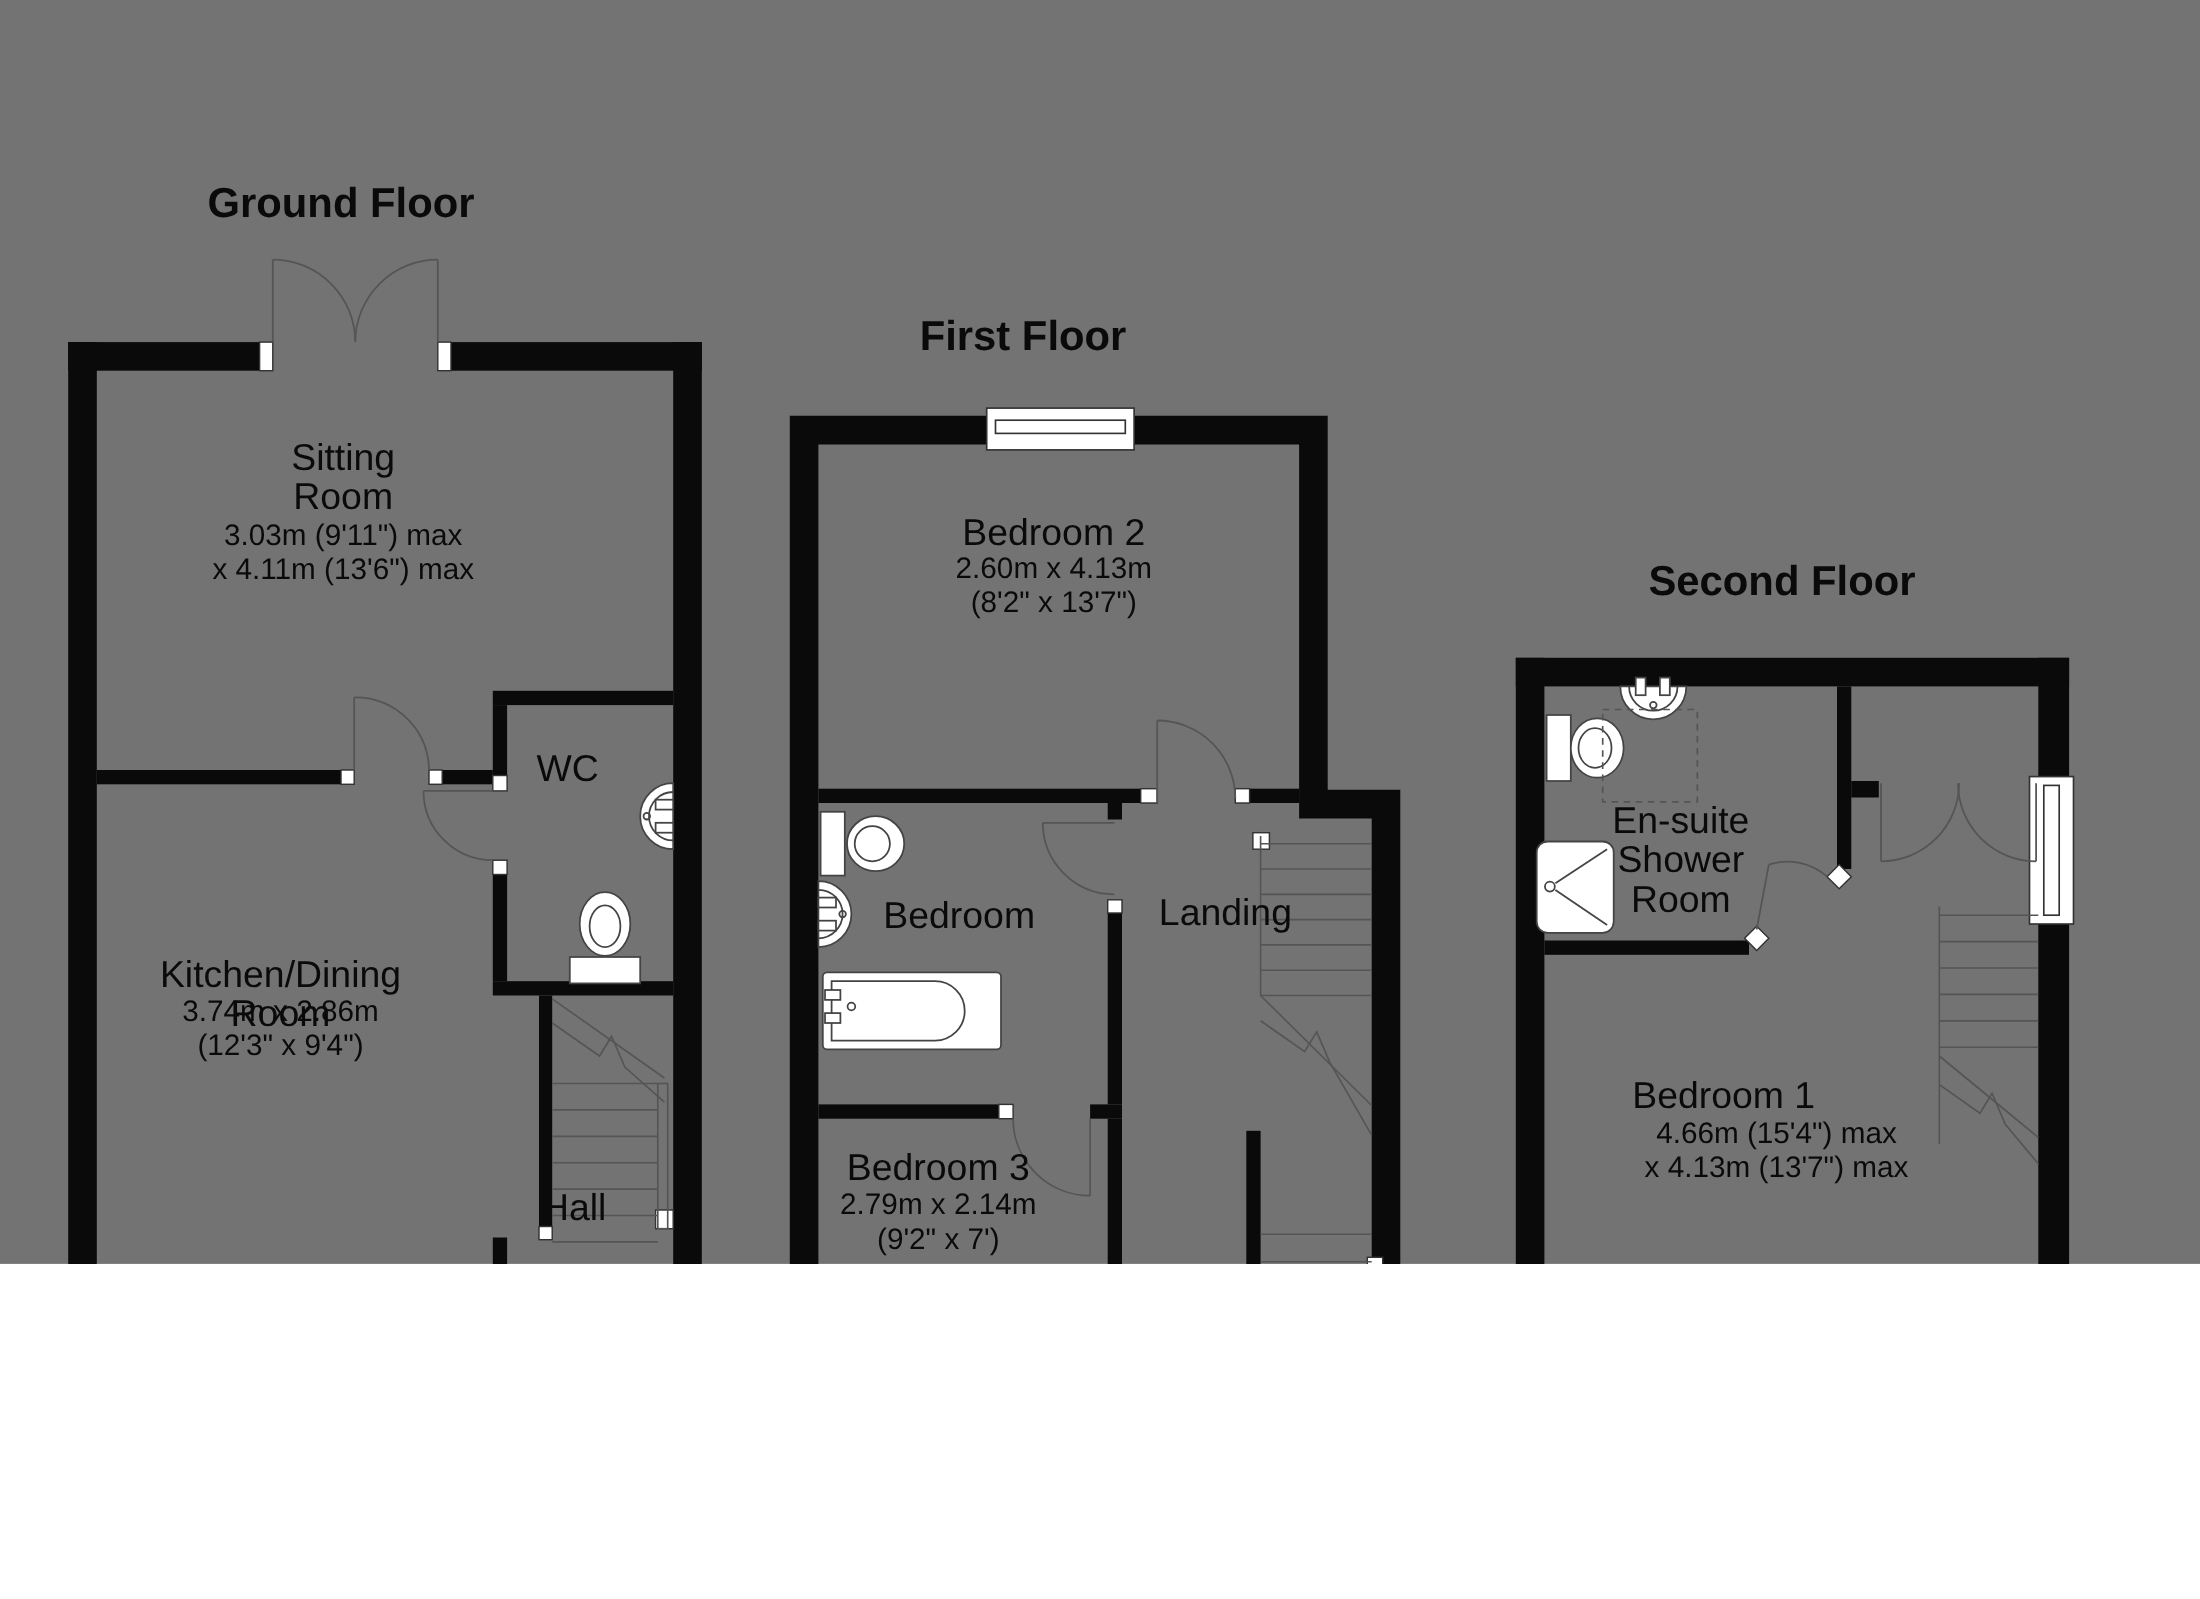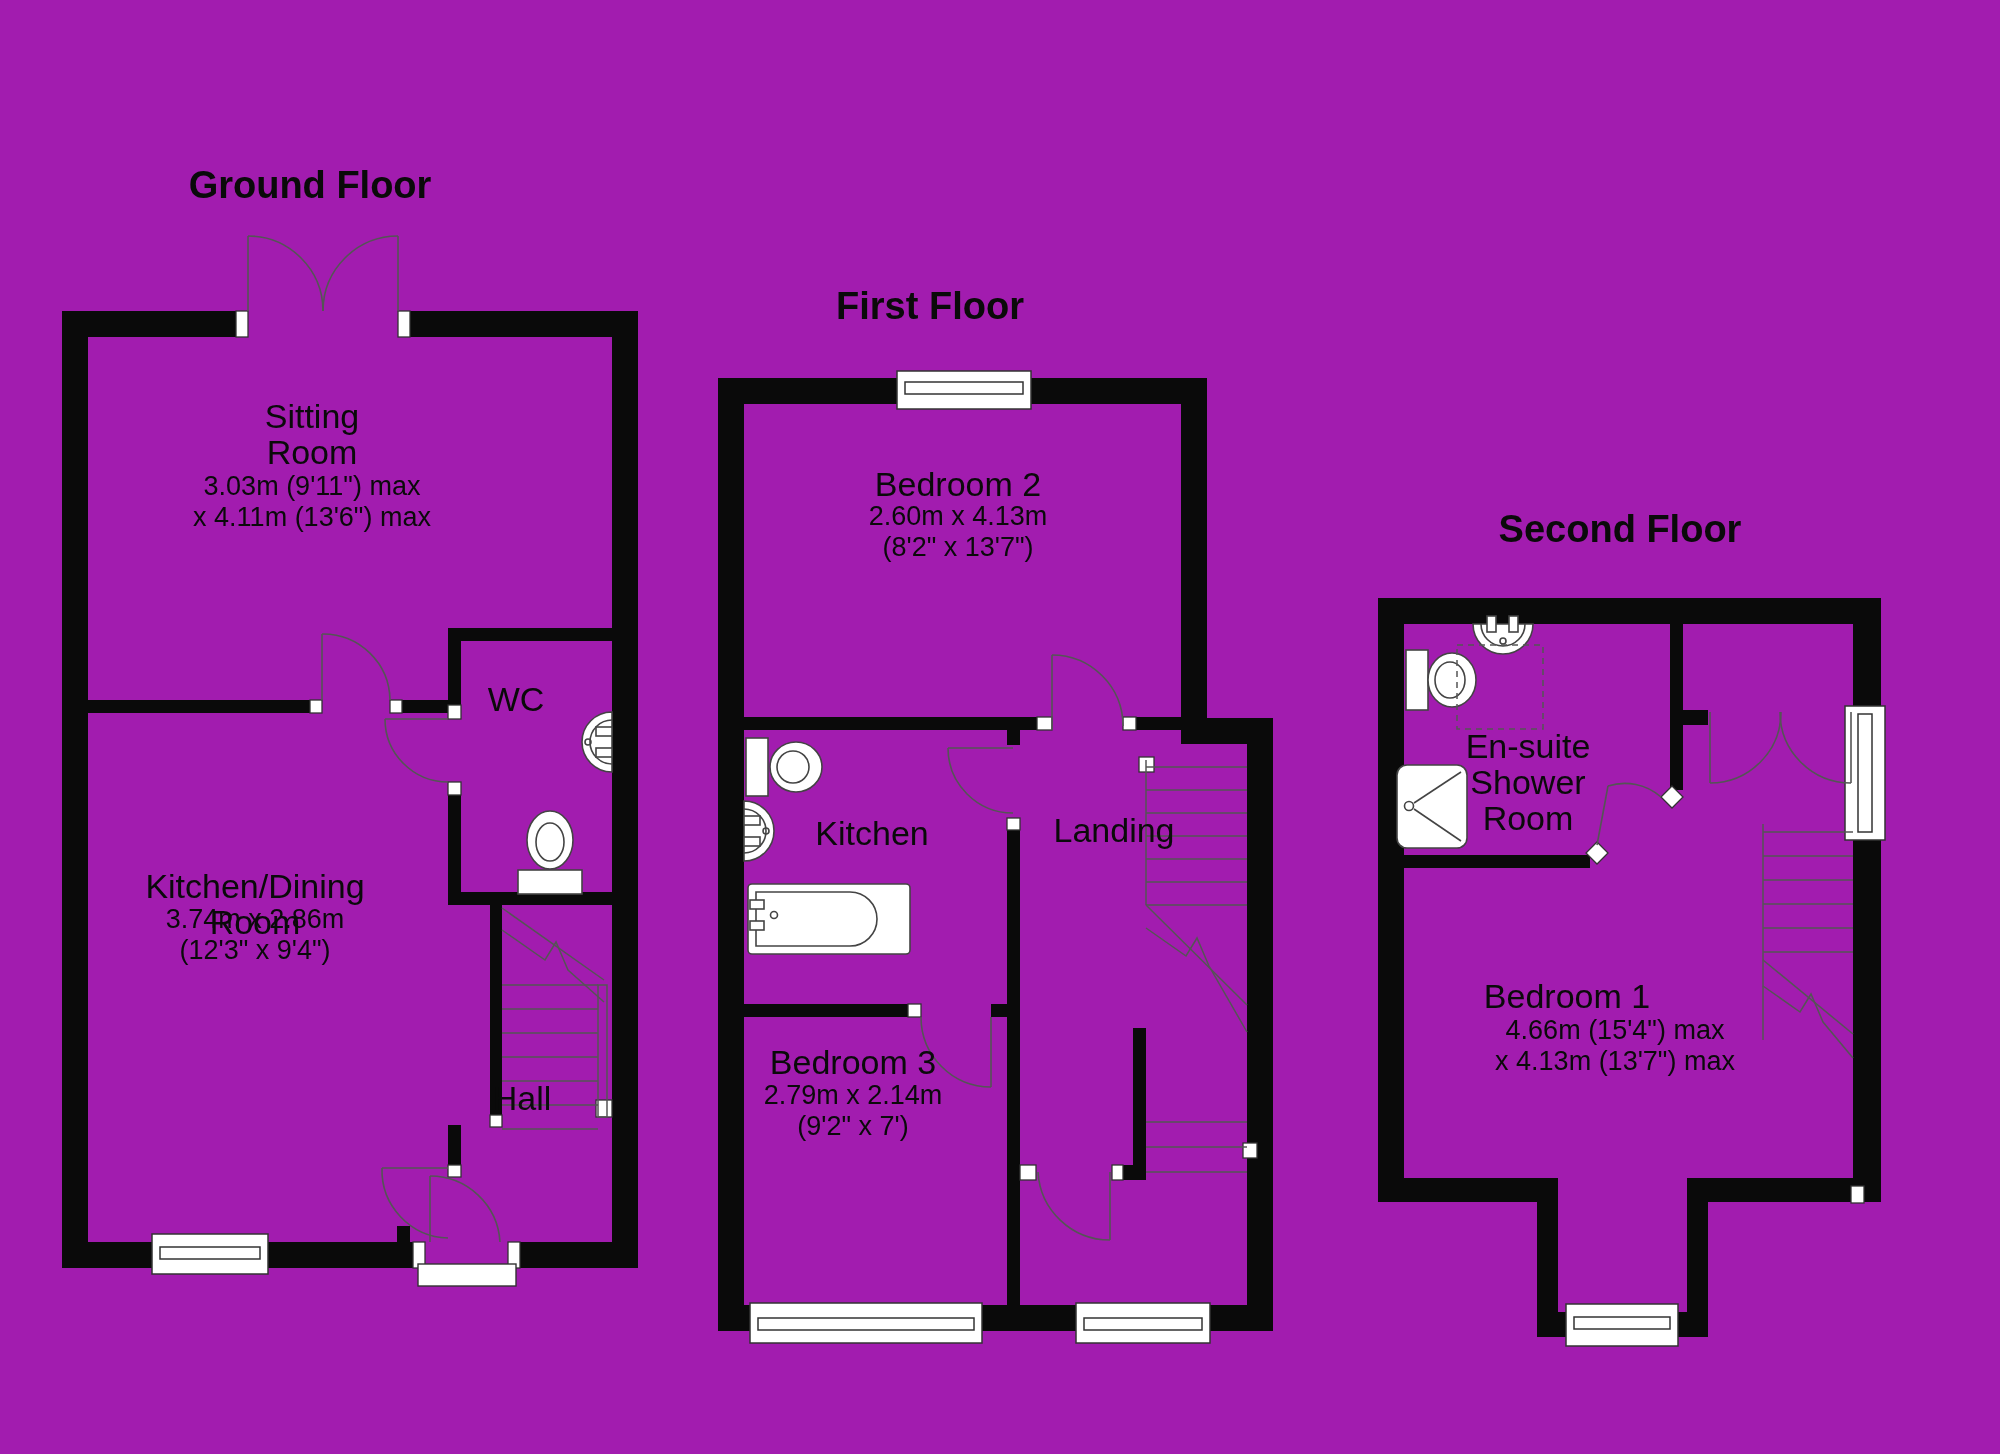--- a/index.html
+++ b/index.html
@@ -1,16 +1,16 @@
 <!DOCTYPE html>
 <html><head>
 <meta charset="utf-8">
 <style>
   html,body{margin:0;padding:0;background:#ffffff;}
-  #canvas{position:relative;width:2000px;height:1454px;background:#a21caf;overflow:hidden;
+  #canvas{position:relative;width:2000px;height:1149px;background:#737373;overflow:hidden;
           font-family:"Liberation Sans","DejaVu Sans",sans-serif;color:#0a0a0a;}
   #plan-svg{position:absolute;left:0;top:0;}
   .lbl{position:absolute;transform:translateX(-50%);text-align:center;white-space:pre-line;}
   .floor-title{font-size:38px;font-weight:bold;line-height:42px;letter-spacing:0px;}
   .room-name{font-size:34px;font-weight:normal;line-height:36px;}
   .room-dims{font-size:27px;font-weight:normal;line-height:31px;}
 </style>
 </head>
 <body>
 
@@ -285,21 +285,21 @@
 Room</div>
   <div class="lbl room-dims" style="left:255px;top:904px">3.74m x 2.86m
 (12'3" x 9'4")</div>
   <div class="lbl room-name" style="left:516px;top:681px">WC</div>
   <div class="lbl room-name" style="left:522px;top:1080px">Hall</div>
 
   <div class="lbl floor-title" style="left:930px;top:285px">First Floor</div>
   <div class="lbl room-name" style="left:958px;top:466px">Bedroom 2</div>
   <div class="lbl room-dims" style="left:958px;top:501px">2.60m x 4.13m
 (8'2" x 13'7")</div>
-  <div class="lbl room-name" style="left:872px;top:815px">Kitchen</div>
+  <div class="lbl room-name" style="left:872px;top:815px">Bedroom</div>
   <div class="lbl room-name" style="left:1114px;top:812px">Landing</div>
   <div class="lbl room-name" style="left:853px;top:1044px">Bedroom 3</div>
   <div class="lbl room-dims" style="left:853px;top:1080px">2.79m x 2.14m
 (9'2" x 7')</div>
 
   <div class="lbl floor-title" style="left:1620px;top:508px">Second Floor</div>
   <div class="lbl room-name" style="left:1528px;top:728px">En-suite
 Shower
 Room</div>
   <div class="lbl room-name" style="left:1567px;top:978px">Bedroom 1</div>

